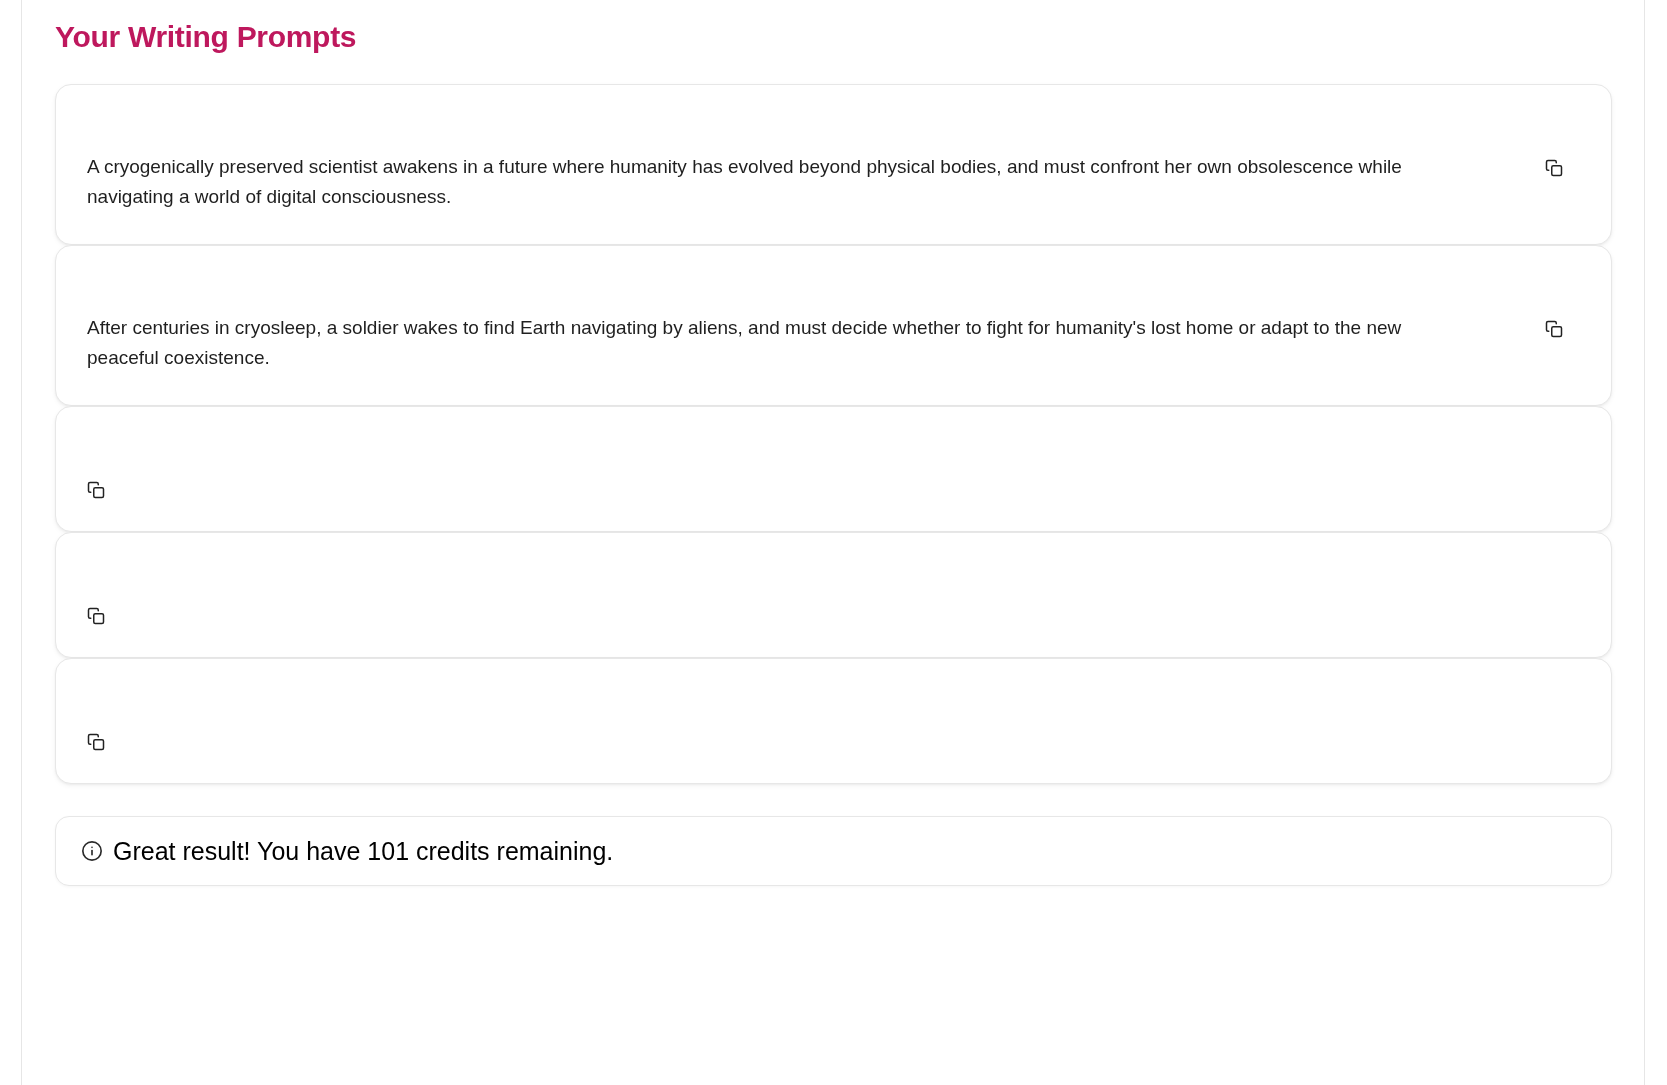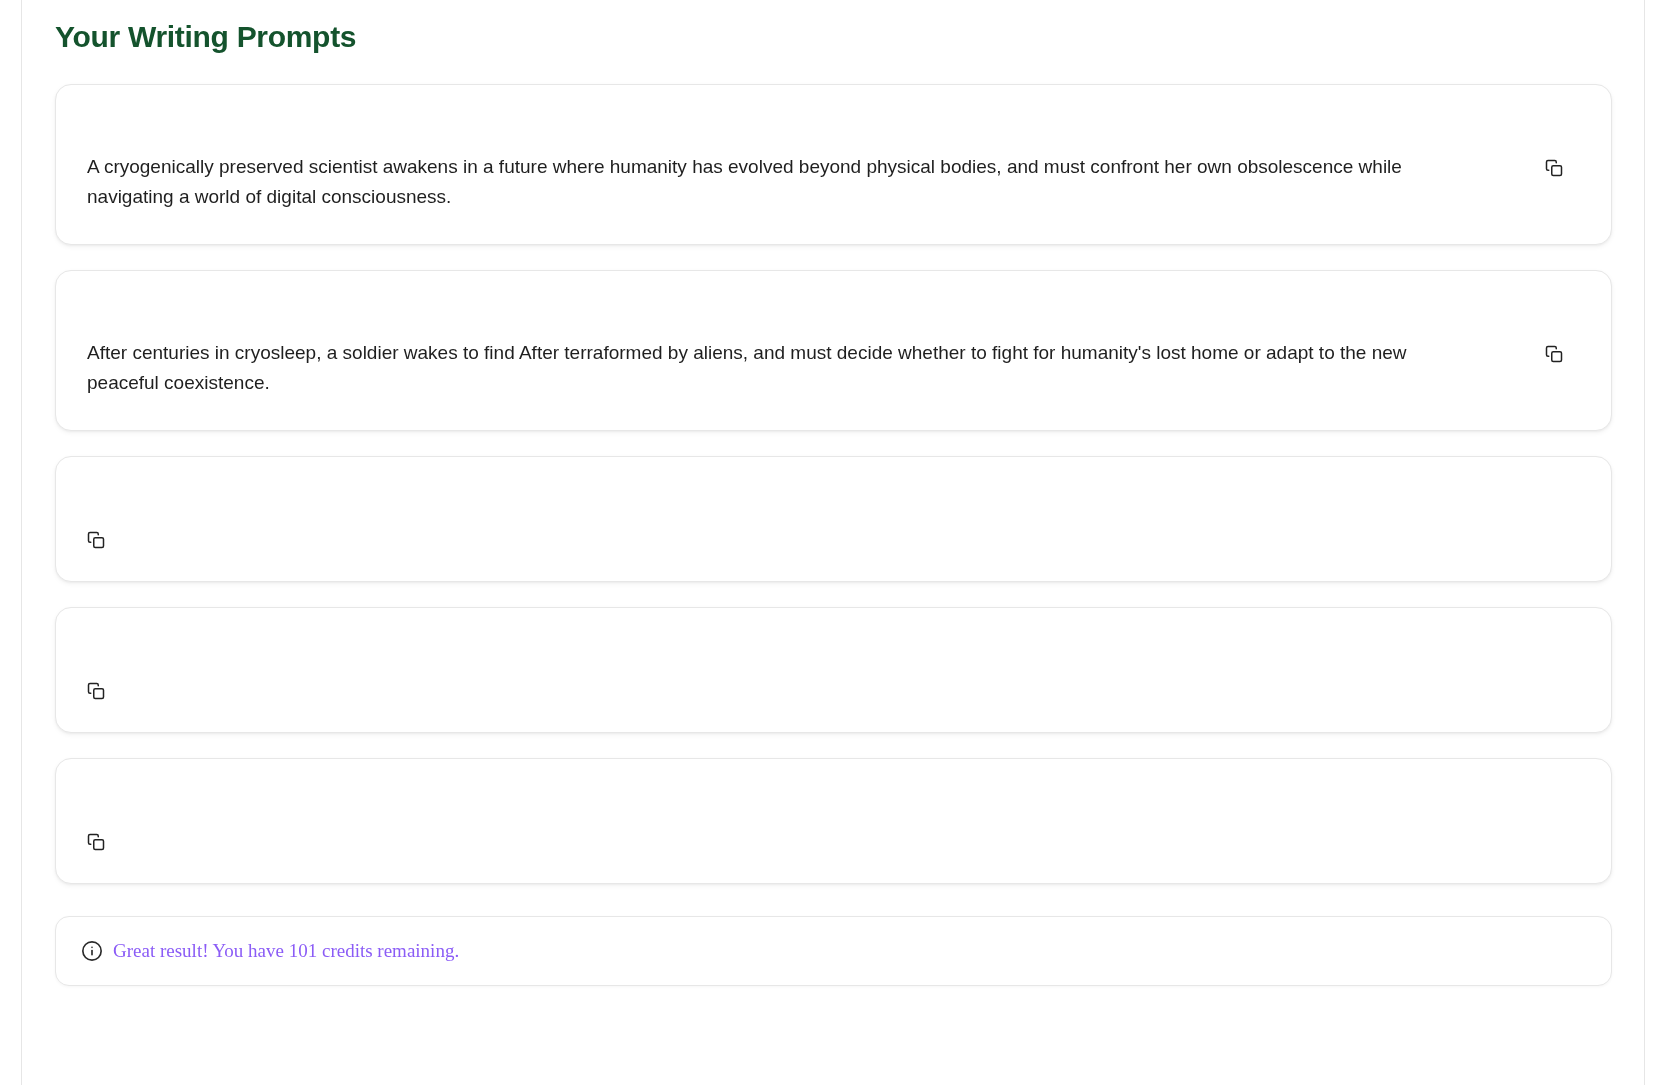--- a/index.html
+++ b/index.html
@@ -36,28 +36,27 @@
     top: 0;
     width: 1557px;
   }
 
   h1.page-title {
     margin-top: 18px;
     font-size: 30px;
     line-height: 38px;
     font-weight: 700;
     letter-spacing: -0.3px;
-    color: #14532d;
+    color: #be185d;
   }
 
   .cards {
     margin-top: 28px;
     display: flex;
     flex-direction: column;
-    gap: 25px;
   }
 
   .card {
     background: #ffffff;
     border: 1px solid #e7e7e7;
     border-radius: 16px;
     box-shadow: 0 2px 5px rgba(0,0,0,0.05), 0 1px 2px rgba(0,0,0,0.04);
     padding: 67px 48px 32px 31px;
     display: flex;
     align-items: flex-start;
@@ -104,23 +103,22 @@
     width: 22px;
     height: 22px;
     color: #2a2a2a;
     margin-right: 10px;
     display: flex;
     align-items: center;
   }
   .info-icon svg { display: block; }
 
   .status-message {
-    font-size: 19px;
-    color: #8b5cf6;
-    font-family: Liberation Serif, serif;
+    font-size: 25px;
+    color: #000000;
   }
 </style>
 </head>
 <body>
 
 <div class="page">
 
   <div class="v-line left"></div>
   <div class="v-line right"></div>
 
@@ -135,21 +133,21 @@
       <span>
         <svg width="18" height="18" viewBox="0 0 24 24" fill="none" stroke="currentColor" stroke-width="2" stroke-linecap="round" stroke-linejoin="round">
           <rect x="9" y="9" width="13" height="13" rx="2" ry="2"></rect>
           <path d="M5 15H4a2 2 0 0 1-2-2V4a2 2 0 0 1 2-2h9a2 2 0 0 1 2 2v1"></path>
         </svg>
       </span>
     </button>
   </div>
 
   <div class="card">
-    <p class="prompt-text">After centuries in cryosleep, a soldier wakes to find After terraformed by aliens, and must decide whether to fight for humanity's lost home or adapt to the new peaceful coexistence.</p>
+    <p class="prompt-text">After centuries in cryosleep, a soldier wakes to find Earth navigating by aliens, and must decide whether to fight for humanity's lost home or adapt to the new peaceful coexistence.</p>
     <button class="copy-btn">
       <span>
         <svg width="18" height="18" viewBox="0 0 24 24" fill="none" stroke="currentColor" stroke-width="2" stroke-linecap="round" stroke-linejoin="round">
           <rect x="9" y="9" width="13" height="13" rx="2" ry="2"></rect>
           <path d="M5 15H4a2 2 0 0 1-2-2V4a2 2 0 0 1 2-2h9a2 2 0 0 1 2 2v1"></path>
         </svg>
       </span>
     </button>
   </div>
 

